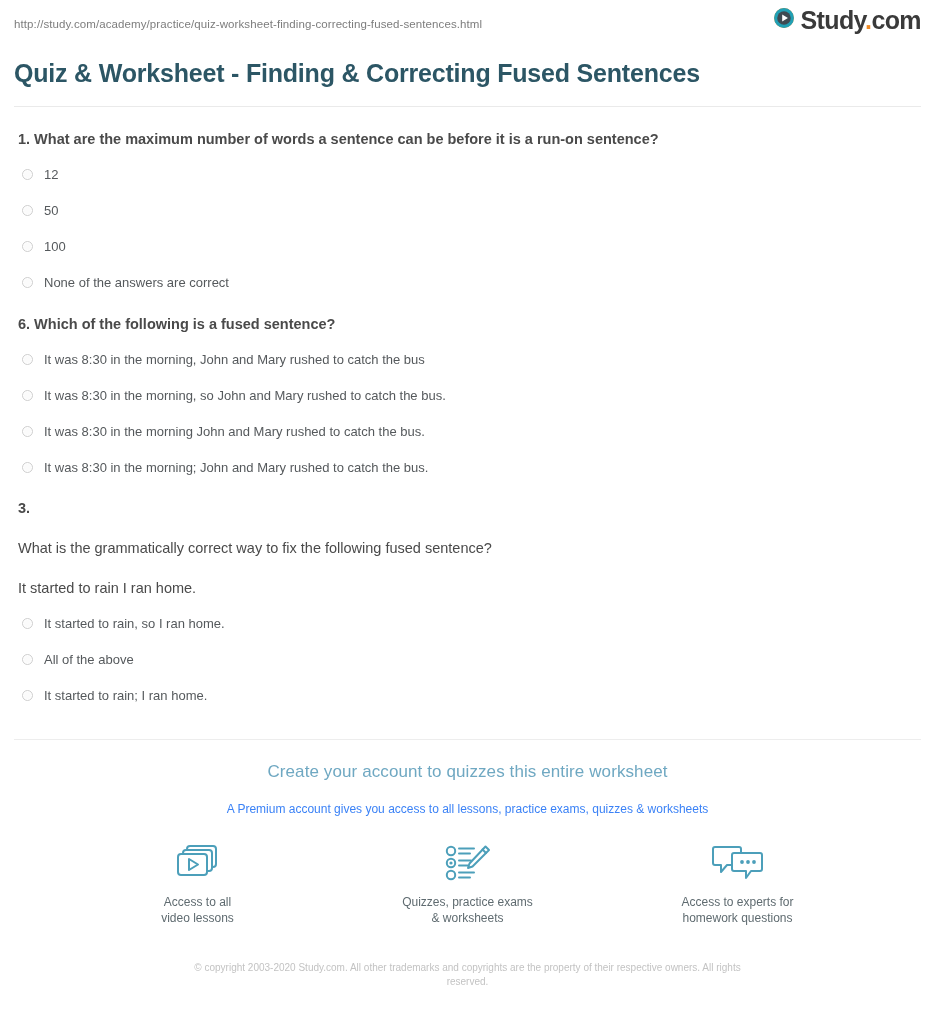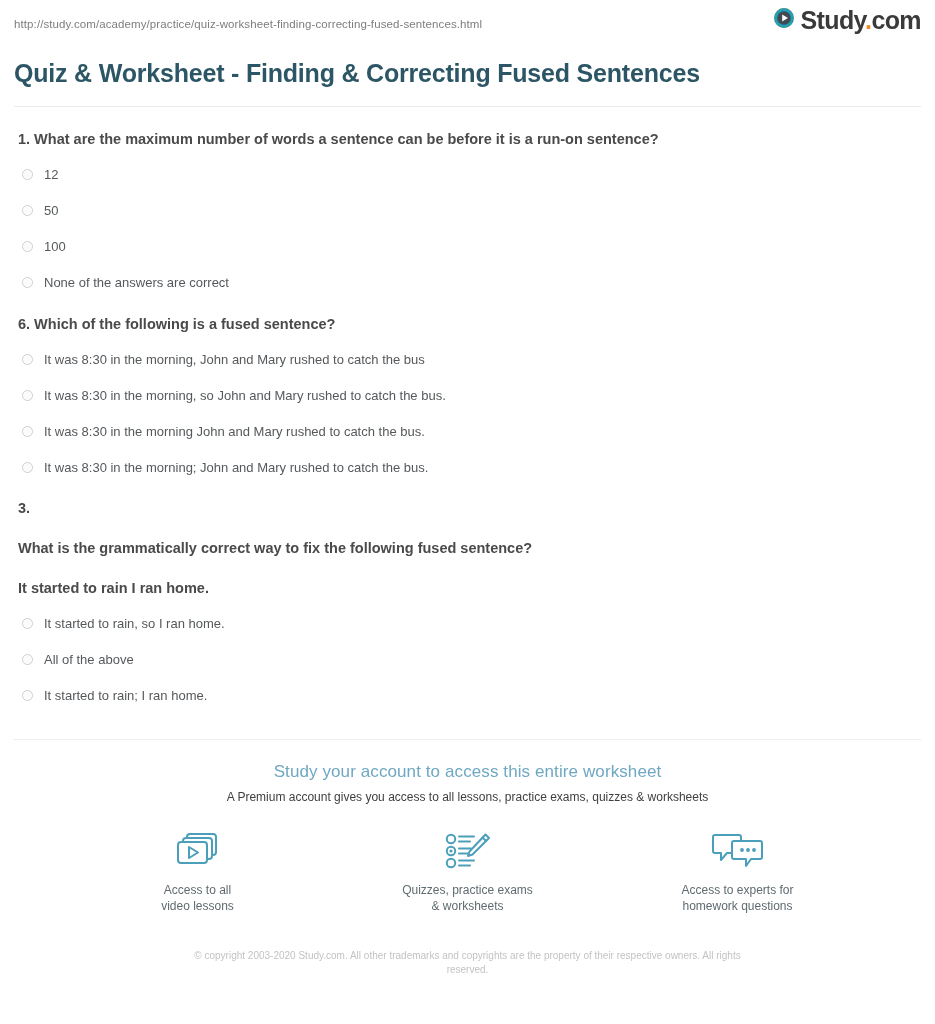--- a/index.html
+++ b/index.html
@@ -73,21 +73,21 @@
   .question { padding-top: 22px; }
   .q-text {
     font-size: 14.5px;
     font-weight: 700;
     color: #4a4a4a;
     line-height: 1.45;
     margin: 0;
   }
   .q-subline {
     font-size: 14.5px;
-    font-weight: 700;
+    font-weight: 400;
     color: #4a4a4a;
     line-height: 1.45;
     margin: 19px 0 0 0;
   }
   .answers { margin-top: 17px; }
   .answer {
     display: flex;
     align-items: flex-start;
     margin-bottom: 19px;
   }
@@ -117,23 +117,23 @@
   }
   .cta { text-align: center; padding-top: 22px; }
   .cta-title {
     font-size: 17px;
     color: #6fa8c2;
     font-weight: 400;
     margin: 0;
     letter-spacing: 0.1px;
   }
   .cta-sub {
-    margin: 8px 0 0 0;
+    margin: 20px 0 0 0;
     font-size: 12px;
-    color: #404040;
+    color: #3b82f6;
     text-align: center;
   }
   .features {
     display: flex;
     justify-content: center;
     gap: 110px;
     margin-top: 26px;
   }
   .feature {
     width: 160px;
@@ -249,21 +249,21 @@
           <span class="answer-label">It started to rain; I ran home.</span>
         </label>
       </div>
     </div>
 
   </div>
 
   <div class="footer-rule"></div>
 
   <div class="cta">
-    <p class="cta-title">Study your account to access this entire worksheet</p>
+    <p class="cta-title">Create your account to quizzes this entire worksheet</p>
     <p class="cta-sub">A Premium account gives you access to all lessons, practice exams, quizzes &amp; worksheets</p>
 
     <div class="features">
 
       <div class="feature">
         <div class="feature-icon">
           <svg width="46" height="40" viewBox="0 0 46 40" fill="none" stroke="#4c9fba" stroke-width="2" stroke-linejoin="round" stroke-linecap="round">
             <rect x="12" y="3" width="29" height="21" rx="3"></rect>
             <rect x="8" y="7" width="29" height="21" rx="3" fill="#fff"></rect>
             <rect x="3" y="11" width="29" height="21" rx="3" fill="#fff"></rect>

